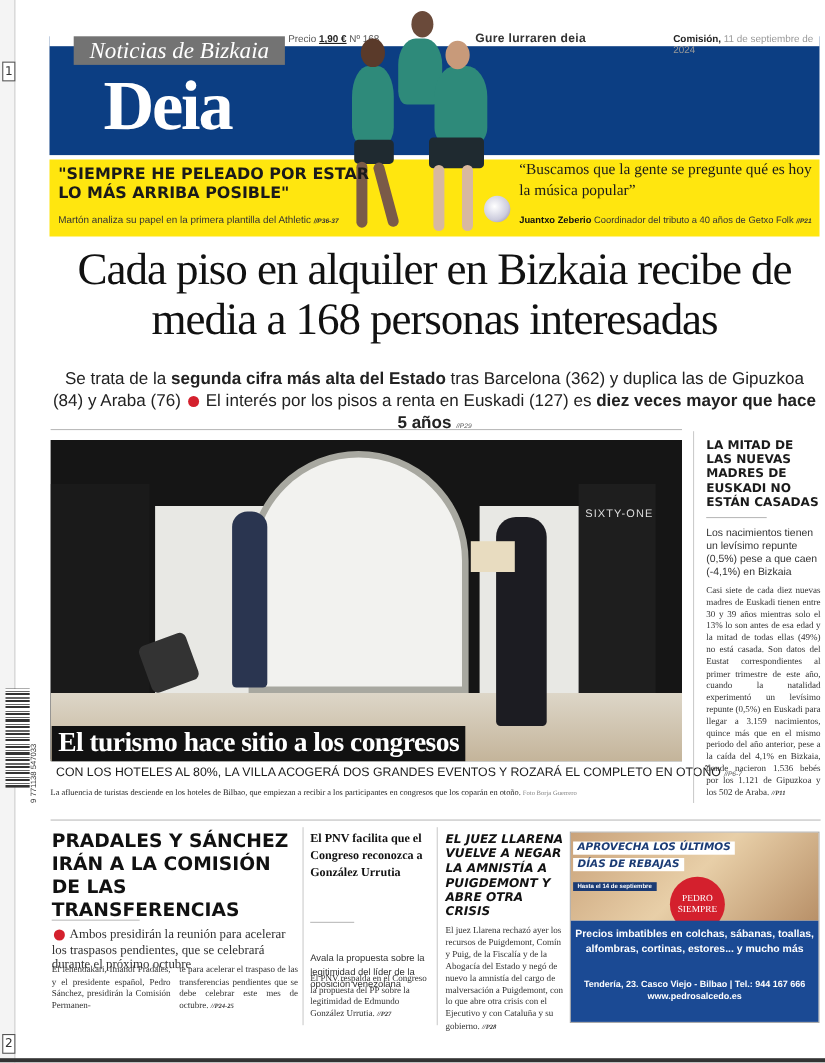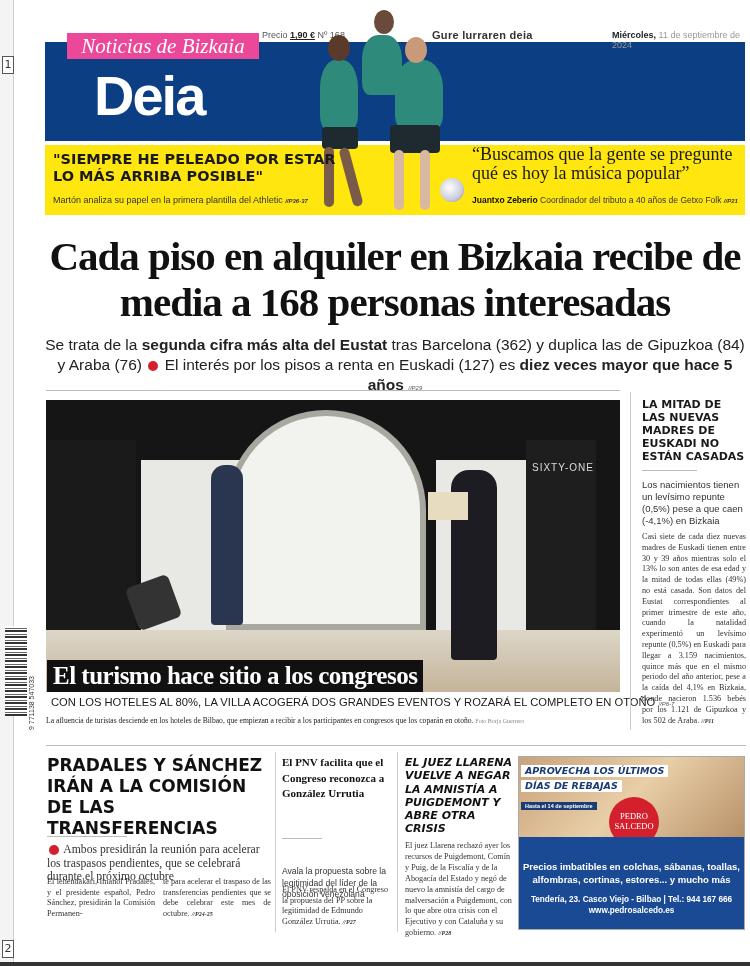--- a/index.html
+++ b/index.html
@@ -4,50 +4,50 @@
 <style>
   * { margin:0; padding:0; box-sizing:border-box; }
   body { width:750px; height:966px; background:#ffffff; position:relative; overflow:hidden; font-family:"Liberation Sans", sans-serif; color:#1a1a1a; }
   .viewer-left { position:absolute; left:0; top:0; width:14px; height:966px; background:#f4f4f4; border-right:1px solid #cfcfcf; }
   .pagenum { position:absolute; left:2px; width:12px; height:18px; border:1px solid #555; background:#fff; font-size:11px; text-align:center; line-height:16px; color:#333; font-family:"DejaVu Sans", sans-serif; }
   .bottom-bar { position:absolute; left:0; top:962px; width:750px; height:4px; background:#333; }
 
   
   .masthead { position:absolute; left:45px; top:33px; width:700px; height:108px; background:#0c3e83; }
   .topstrip { position:absolute; left:45px; top:26px; width:700px; height:16px; background:#fff; }
-  .tagline-box { position:absolute; left:67px; top:33px; width:192px; height:26px; background:#ec4899; color:#fff; font-family:"Liberation Serif", serif; font-style:italic; font-size:21px; line-height:26px; text-align:center; }
+  .tagline-box { position:absolute; left:67px; top:33px; width:192px; height:26px; background:#737373; color:#fff; font-family:"Liberation Serif", serif; font-style:italic; font-size:21px; line-height:26px; text-align:center; }
   .price { position:absolute; left:262px; top:30px; font-size:9px; color:#555; }
   .price b { color:#222;text-decoration:underline; }
   .motto { position:absolute; left:432px; top:29px; font-size:11px; font-weight:bold; color:#333; letter-spacing:0.3px; }
   .date { position:absolute; left:612px; top:30px; font-size:9px; color:#999; }
   .date b { color:#222; }
-  .logo { position:absolute; left:94px; top:50px; font-family:Liberation Sans, sans-serif; font-weight:bold; font-size:56px; color:#fff; letter-spacing:-2px; line-height:92px; }
+  .logo { position:absolute; left:94px; top:50px; font-family:Liberation Serif, serif; font-weight:bold; font-size:64px; color:#fff; letter-spacing:-2px; line-height:92px; }
 
   
   .players { position:absolute; left:310px; top:5px; width:180px; height:210px; }
   .player { position:absolute; border-radius:40% 40% 20% 20%; background:#2e8a7a; }
   .p-head { position:absolute; border-radius:50%; background:#5a3a2a; }
   .p-leg { position:absolute; background:#7a5a48; border-radius:6px; }
   .shorts { position:absolute; background:#1f2a30; border-radius:4px; }
 
   
   .yellow { position:absolute; top:145px; height:70px; background:#ffe60f; }
   .y-left { left:45px; width:265px; }
   .y-right { left:470px; width:275px; }
   .y-mid { left:310px; width:160px; background:#ffe60f; }
   .quote1 { position:absolute; left:53px; top:151px; font-family:"DejaVu Sans", sans-serif; font-weight:bold; font-size:14.5px; line-height:17px; color:#1a1a1a; width:300px; }
   .sub1 { position:absolute; left:53px; top:195px; font-size:9px; color:#333; }
-  .quote2 { position:absolute; left:472px; top:145px; font-family:"Liberation Serif", serif; font-size:18px; line-height:19px; color:#1a1a1a; width:275px; }
+  .quote2 { position:absolute; left:472px; top:145px; font-family:"Liberation Serif", serif; font-size:14px; line-height:19px; color:#1a1a1a; width:275px; }
   .sub2 { position:absolute; left:472px; top:195px; font-size:8.5px; color:#333; }
   .sub2 b { color:#111; }
   .ref { font-style:italic; font-weight:bold; font-size:6px; }
   .ball { position:absolute; left:440px; top:178px; width:24px; height:24px; border-radius:50%; background:radial-gradient(circle at 40% 40%, #fff 0%, #ccd 60%, #8a7a9a 100%); }
 
   
-  .headline { position:absolute; left:40px; top:233px; width:710px; text-align:center; font-family:"Liberation Serif", serif; font-weight:bold; font-size:41px; line-height:46px; letter-spacing:-1px; color:#111; }
+  .headline { position:absolute; left:40px; top:221px; width:710px; text-align:center; font-family:"Liberation Serif", serif; font-weight:normal; font-size:41px; line-height:46px; letter-spacing:-1px; color:#111; }
   .deck { position:absolute; left:45px; top:335px; width:700px; text-align:center; font-family:"Liberation Sans", sans-serif; font-size:15.5px; line-height:20px; color:#222; }
   .deck b { font-weight:bold; }
   .dot { display:inline-block; width:10px; height:10px; border-radius:50%; background:#d4202d; vertical-align:middle; margin:0 2px; }
   .ref2 { font-size:6px; font-style:italic; color:#555; }
   .rule { position:absolute; height:1px; background:#bbb; }
 
   
   .photo { position:absolute; left:46px; top:400px; width:574px; height:292px; background:#151515; overflow:hidden; }
   .ph-wall-l { position:absolute; left:0; top:40px; width:90px; height:250px; background:#1a1a1a; }
   .ph-white-l { position:absolute; left:95px; top:60px; width:110px; height:180px; background:#e8e8e4; }
@@ -81,22 +81,22 @@
   .b3-body { position:absolute; left:405px; top:841px; width:108px; font-family:"Liberation Serif", serif; font-size:8.2px; line-height:10.9px; color:#333; }
 
   
   .ad { position:absolute; left:518px; top:756px; width:227px; height:174px; border:1px solid #aaa; }
   .ad-img { position:absolute; left:0; top:0; width:225px; height:80px; background:linear-gradient(135deg, #c9a27a, #e8cfa8 50%, #b89068); }
   .ad-banner { position:absolute; left:2px; background:#fff; color:#1b3b74; font-family:"DejaVu Sans", sans-serif; font-weight:bold; font-style:italic; font-size:9.5px; line-height:12px; padding:0 4px; }
   .ad-small { position:absolute; left:2px; top:45px; background:#1b3b74; color:#fff; font-size:5.5px; padding:1px 4px; font-weight:bold; }
   .ad-logo { position:absolute; left:90px; top:40px; width:50px; height:50px; border-radius:50%; background:#d4202d; color:#fff; font-family:"Liberation Serif", serif; font-size:8.5px; line-height:10px; text-align:center; padding-top:14px; }
   .ad-blue { position:absolute; left:0; top:80px; width:225px; height:92px; background:#1b4a94; color:#fff; text-align:center; }
   .ad-h { font-family:"Liberation Serif", serif; font-weight:bold; font-size:12px; margin-top:9px; }
-  .ad-p { font-size:9.5px; font-weight:bold; line-height:13px; margin-top:23px; }
-  .ad-a { font-size:8.2px; font-weight:bold; margin-top:8px; line-height:11px; }
+  .ad-p { font-size:9.5px; font-weight:bold; line-height:13px; margin-top:6px; }
+  .ad-a { font-size:8.2px; font-weight:bold; margin-top:20px; line-height:11px; }
 
   .vline { position:absolute; width:1px; background:#ccc; }
   .barcode { position:absolute; left:5px; top:626px; width:22px; height:90px; background:repeating-linear-gradient(0deg, #333 0 2px, #fff 2px 3px, #666 3px 4px, #fff 4px 6px); }
   .barnum { position:absolute; left:22px; top:640px; font-size:7px; color:#333; transform:rotate(-90deg); transform-origin:left top; white-space:nowrap; }
 </style>
 </head>
 <body>
 
 <div class="viewer-left"></div>
 <div class="pagenum" style="top:56px;">1</div>
@@ -106,21 +106,21 @@
 <div class="masthead"></div>
 <div class="topstrip"></div>
 <div class="tagline-box">Noticias de Bizkaia</div>
 <div class="price">
   <span>Precio</span>
   <b>1,90 €</b>
   <span>Nº 168</span>
 </div>
 <div class="motto">Gure lurraren deia</div>
 <div class="date">
-  <b>Miércoles,</b>
+  <b>Comisión,</b>
   <span>11 de septiembre de 2024</span>
 </div>
 <div class="logo">Deia</div>
 
 <div class="yellow y-left"></div>
 <div class="yellow y-mid"></div>
 <div class="yellow y-right"></div>
 
 <div class="players">
   <div class="player" style="left:10px;top:55px;width:38px;height:70px;"></div>
@@ -145,21 +145,21 @@
 </div>
 <div class="quote2">“Buscamos que la gente se pregunte qué es hoy la música popular”</div>
 <div class="sub2">
   <b>Juantxo Zeberio</b>
   <span>Coordinador del tributo a 40 años de Getxo Folk</span>
   <span class="ref">//P21</span>
 </div>
 
 <div class="headline">Cada piso en alquiler en Bizkaia recibe de media a 168 personas interesadas</div>
 <div class="deck">
-  <span>Se trata de la </span><b>segunda cifra más alta del Eustat</b><span> tras Barcelona (362) y duplica las de Gipuzkoa (84) y Araba (76) </span><span class="dot"></span><span> El interés por los pisos a renta en Euskadi (127) es </span><b>diez veces mayor que hace 5 años</b> <span class="ref2">//P29</span>
+  <span>Se trata de la </span><b>segunda cifra más alta del Estado</b><span> tras Barcelona (362) y duplica las de Gipuzkoa (84) y Araba (76) </span><span class="dot"></span><span> El interés por los pisos a renta en Euskadi (127) es </span><b>diez veces mayor que hace 5 años</b> <span class="ref2">//P29</span>
 </div>
 <div class="rule" style="left:46px;top:390px;width:574px;"></div>
 
 <div class="photo">
   <div class="ph-wall-l"></div>
   <div class="ph-white-l"></div>
   <div class="ph-white-r"></div>
   <div class="ph-door"></div>
   <div class="ph-pillar-r"></div>
   <div class="sixty">SIXTY-ONE</div>
@@ -223,21 +223,21 @@
   <span class="ref">//P28</span>
 </div>
 
 <div class="ad">
   <div class="ad-img"></div>
   <div class="ad-banner" style="top:8px;">APROVECHA LOS ÚLTIMOS</div>
   <div class="ad-banner" style="top:23px;">DÍAS DE REBAJAS</div>
   <div class="ad-small">Hasta el 14 de septiembre</div>
   <div class="ad-logo">
     <span>PEDRO</span><br>
-    <span>SALCEDO</span>
+    <span>SIEMPRE</span>
   </div>
   <div class="ad-blue">
     <div class="ad-p">
       <span>Precios imbatibles en colchas, sábanas, toallas,</span><br>
       <span>alfombras, cortinas, estores... y mucho más</span>
     </div>
     <div class="ad-a">
       <span>Tendería, 23. Casco Viejo - Bilbao | Tel.: 944 167 666</span><br>
       <span>www.pedrosalcedo.es</span>
     </div>

